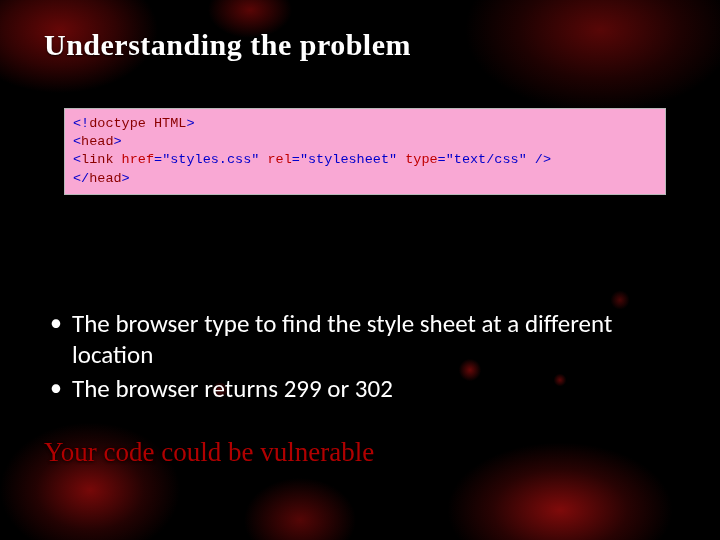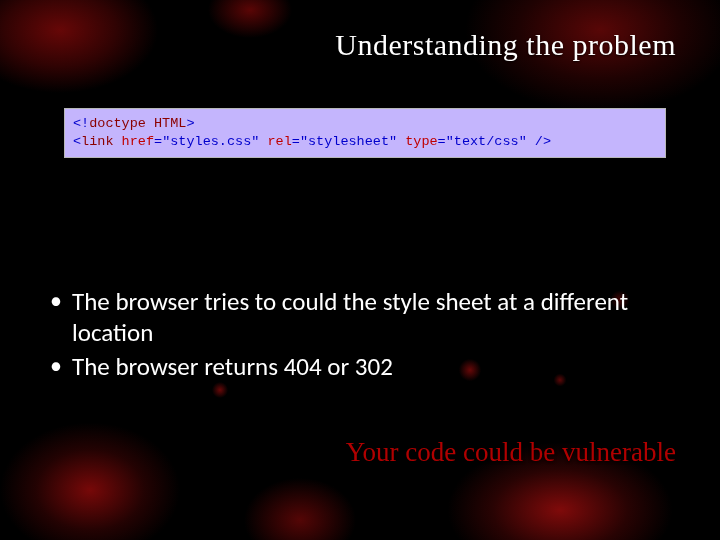--- a/index.html
+++ b/index.html
@@ -26,24 +26,24 @@
       #000;
   }
   .slide {
     position: absolute; inset: 0;
     padding: 28px 44px 30px 44px;
     display: flex; flex-direction: column;
   }
   .title {
     color: #fff;
     font-size: 30px;
-    text-align: right;
-    font-weight: normal;
+    text-align: left;
+    font-weight: bold;
     letter-spacing: 0.5px;
-    margin-bottom: 20px;
+    margin-bottom: 42px;
     text-shadow: 0 1px 2px rgba(0,0,0,0.8);
   }
   .bullets {
     list-style: none;
     padding-left: 0;
   }
   .bullets > li {
     position: relative;
     padding-left: 28px;
     color: #fff;
@@ -60,39 +60,39 @@
     top: 0;
     color: #fff;
     font-size: 24px;
   }
   .hidden-bullet { visibility: hidden; height: 30px; }
   .code-box {
     position: absolute;
     left: 64px;
     top: 108px;
     width: 602px;
-    background: #c4b5fd;
+    background: #f9a8d4;
     border: 1px solid #b8b8b8;
     padding: 6px 8px 6px 8px;
     font-family: 'Courier New', monospace;
     font-size: 13.5px;
     line-height: 1.35;
     color: #000;
   }
   .code-line { white-space: pre; }
   .tag-br { color: #0000cc; }
   .tag-name { color: #8b0000; }
   .attr-name { color: #c00000; font-family: Liberation Mono, monospace; }
   .attr-val { color: #0000cc; }
   .caret-line { color: #0000cc; }
   .closing {
     color: #b00000;
     font-family: Georgia, 'Times New Roman', serif;
     font-size: 27px;
-    text-align: right;
+    text-align: left;
     margin-top: auto;
     margin-bottom: 42px;
     text-shadow: 0 1px 3px rgba(0,0,0,0.9);
   }
   .spacer-above-visible { height: 140px; }
 </style>
 </head>
 <body>
 
 <div class="bg"></div>
@@ -103,24 +103,26 @@
 
   <ul class="bullets">
     <li class="hidden-bullet"></li>
     <li class="hidden-bullet"></li>
     <li style="visibility:hidden;height:0;margin:0;"></li>
   </ul>
 
   <div class="spacer-above-visible"></div>
 
   <ul class="bullets">
-    <li>The browser tries to could the style sheet at a different location</li>
-    <li>The browser returns 404 or 302</li>
+    <li>The browser type to find the style sheet at a different location</li>
+    <li>The browser returns 299 or 302</li>
   </ul>
 
   <div class="closing">Your code could be vulnerable</div>
 
 </div>
 
 <div class="code-box">
   <div class="code-line"><span class="tag-br">&lt;!</span><span class="tag-name">doctype HTML</span><span class="tag-br">&gt;</span></div>
+  <div class="code-line"><span class="tag-br">&lt;</span><span class="tag-name">head</span><span class="tag-br">&gt;</span></div>
   <div class="code-line"><span class="tag-br">&lt;</span><span class="tag-name">link</span><span class="attr-name"> href</span><span class="tag-br">=</span><span class="attr-val">"styles.css"</span><span class="attr-name"> rel</span><span class="tag-br">=</span><span class="attr-val">"stylesheet"</span><span class="attr-name"> type</span><span class="tag-br">=</span><span class="attr-val">"text/css"</span><span class="tag-br"> /&gt;</span></div>
+  <div class="code-line"><span class="tag-br">&lt;/</span><span class="tag-name">head</span><span class="tag-br">&gt;</span></div>
 </div>
 
 </body></html>

